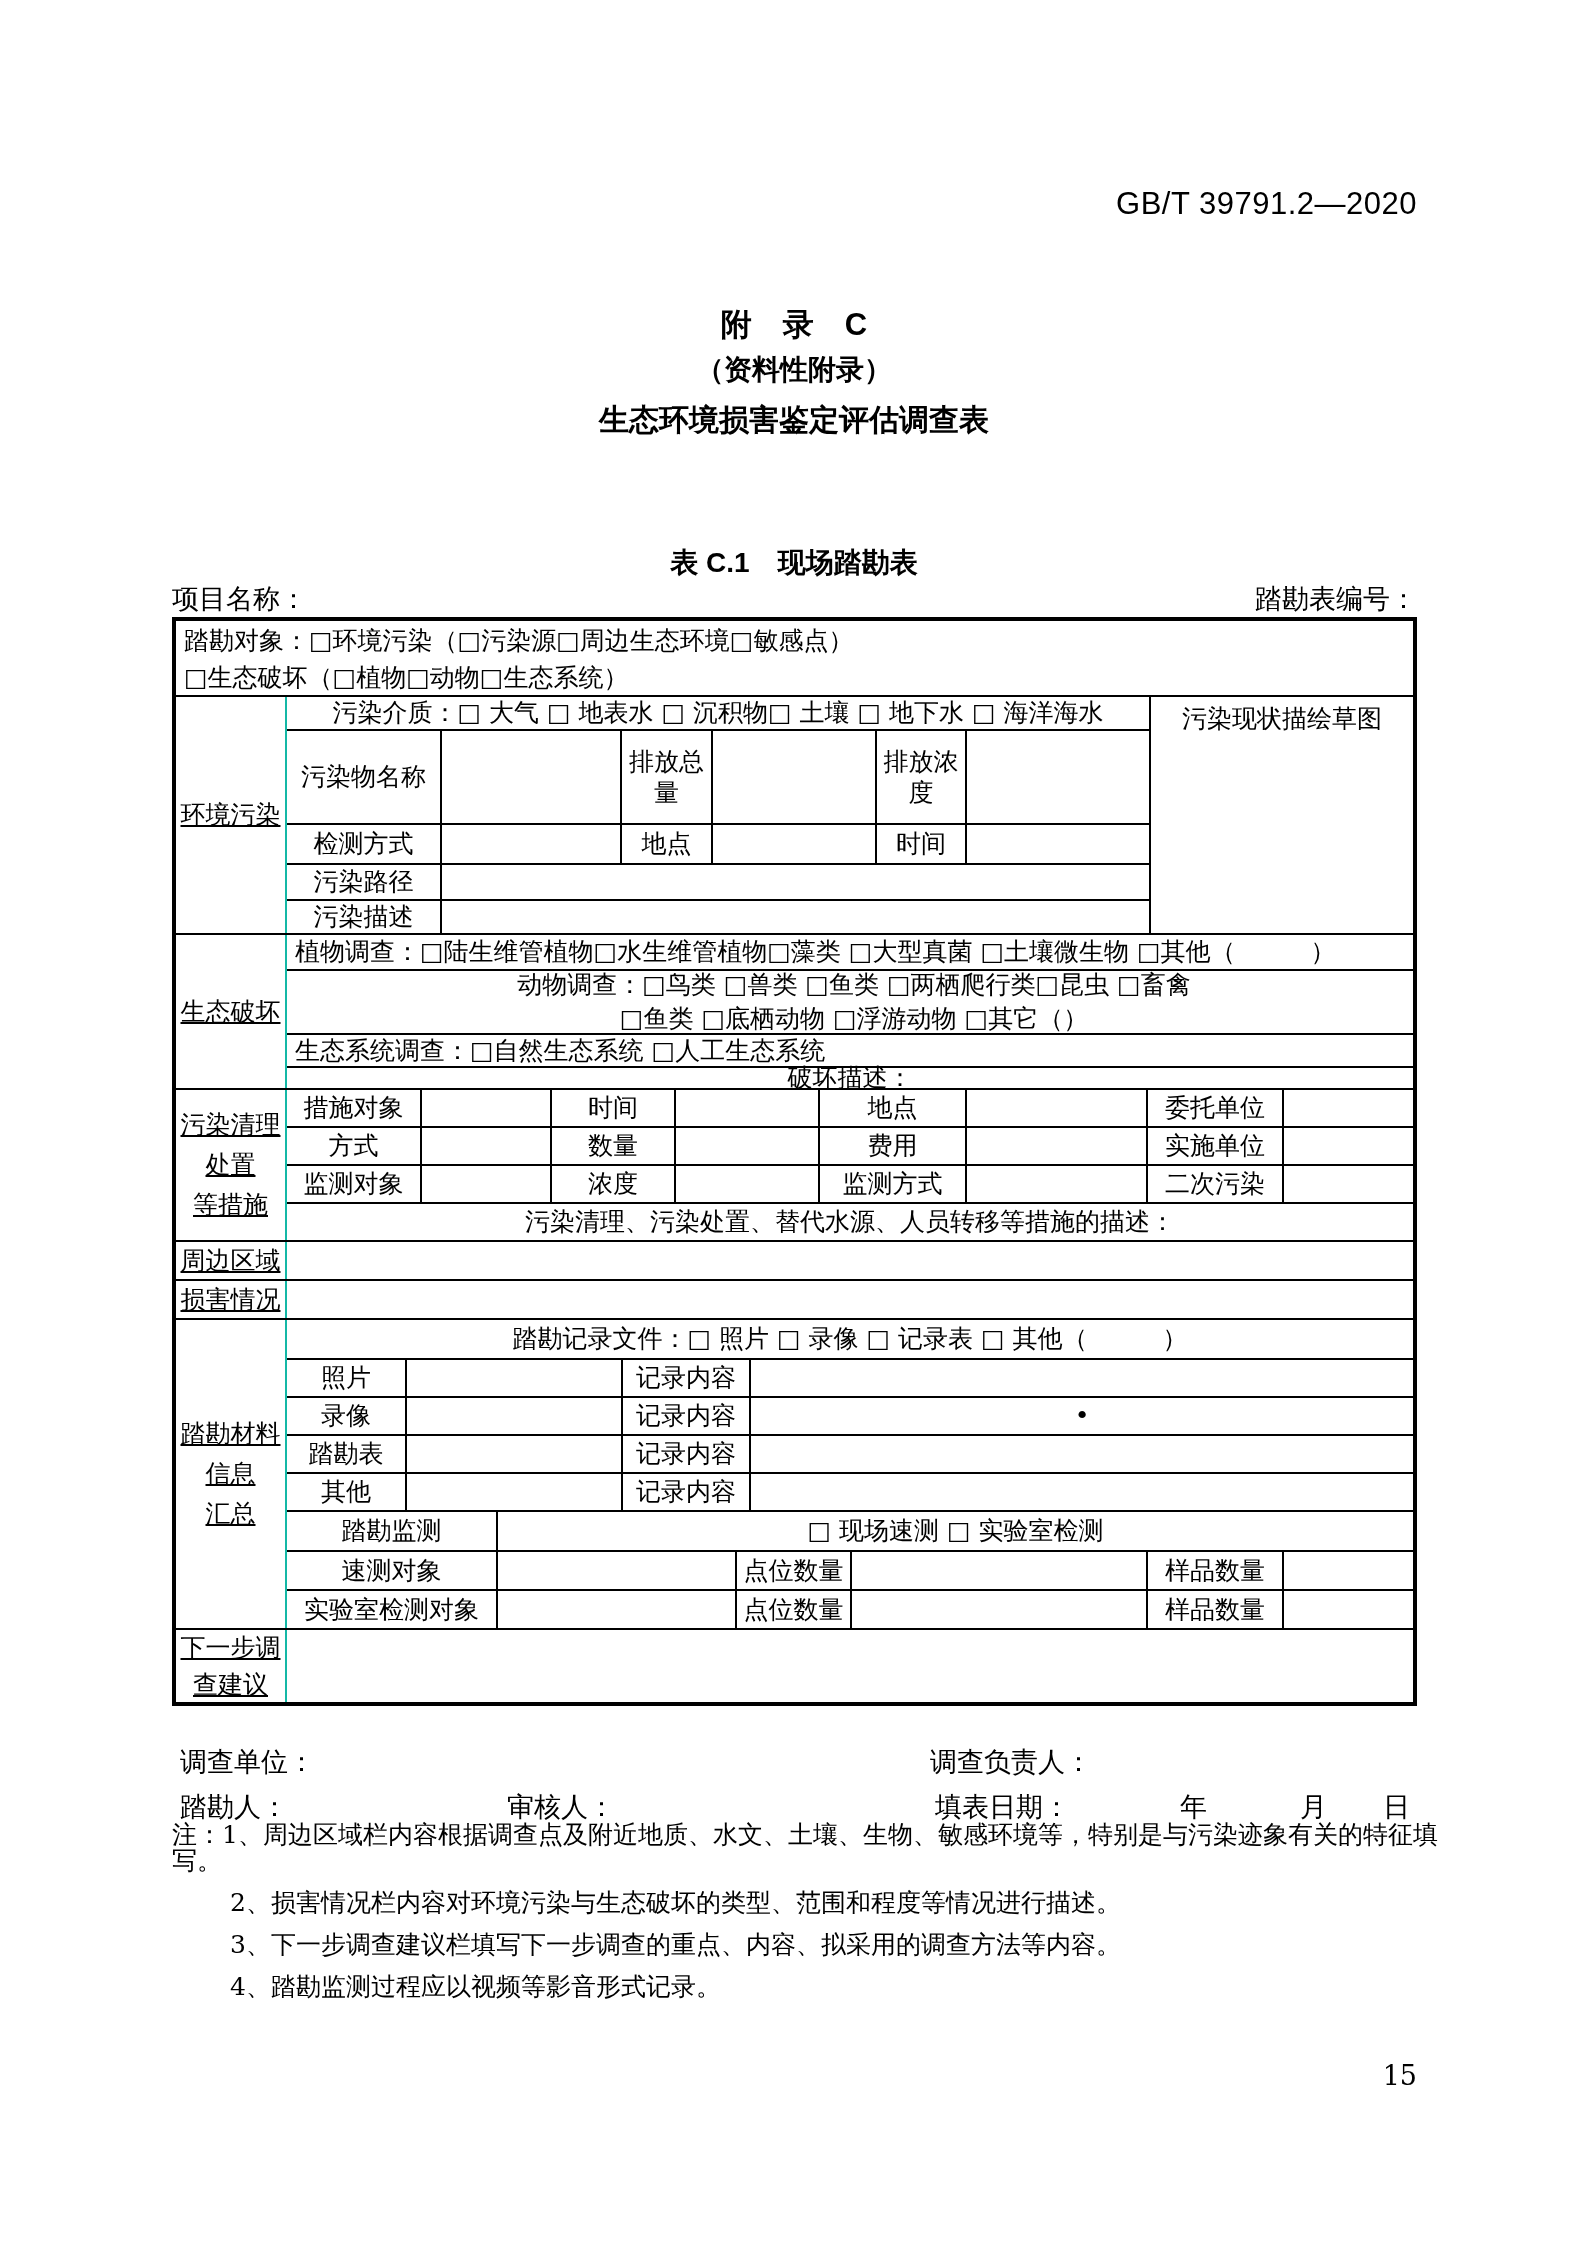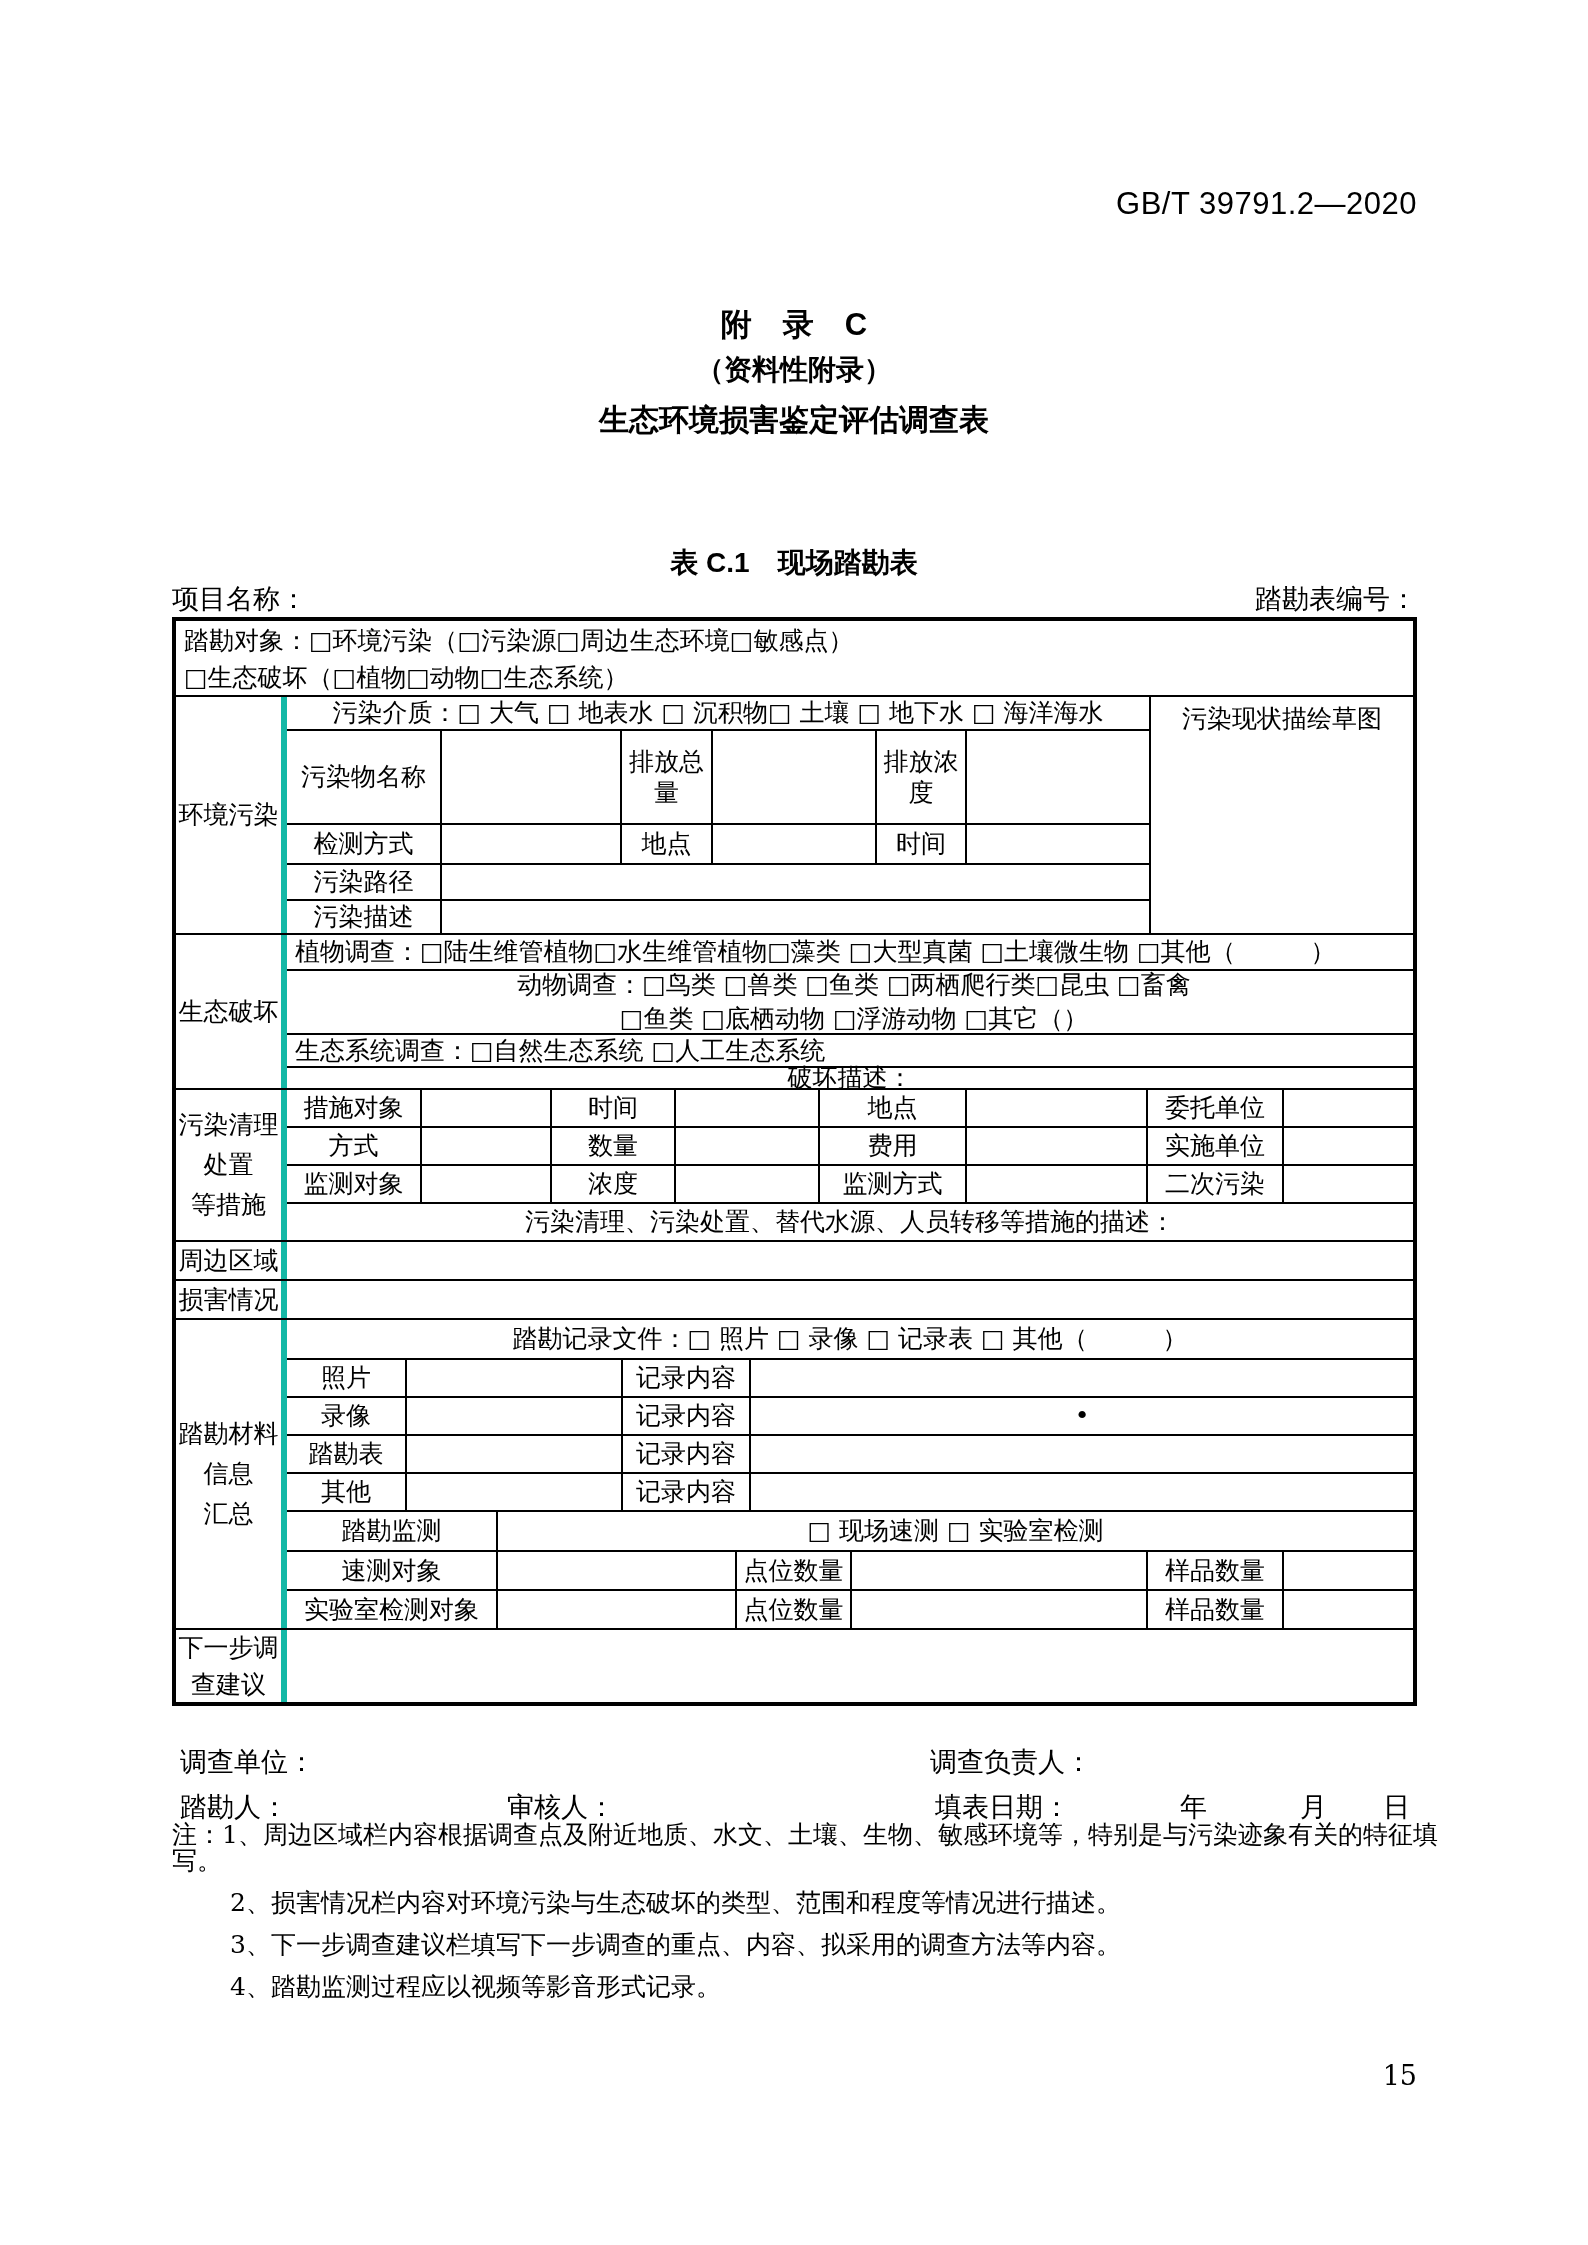--- a/index.html
+++ b/index.html
@@ -28,23 +28,24 @@
   }
   
   .bt {
     position:absolute; top:617px; left:172px; width:1245px;
     border:4px solid #000; font-size:25px; line-height:1.25;
     background:#fff;
   }
   .sec { display:flex; border-bottom:2px solid #000; }
   .sec.last { border-bottom:none; }
   .slabel {
-    width:111px; min-width:111px; border-right:6px solid #14b8a6;
+    width:111px; min-width:111px; border-right:2px solid #14b8a6;
     display:flex; flex-direction:column; align-items:center; justify-content:center;
     text-align:center;
+    text-decoration:underline;
   }
   .slabel div { line-height:40px; }
   .sbody { flex:1; display:flex; flex-direction:column; min-width:0; }
   .trow { display:flex; border-bottom:2px solid #000; }
   .sbody > .trow:last-child, .s1mid > .trow:last-child { border-bottom:none; }
   .c { border-right:2px solid #000; display:flex; align-items:center; min-width:0; }
   .c.nb { border-right:none; }
   .lab { justify-content:center; text-align:center; padding:0 2px; }
   .ctr { justify-content:center; text-align:center; }
   .padl { padding-left:8px; }

